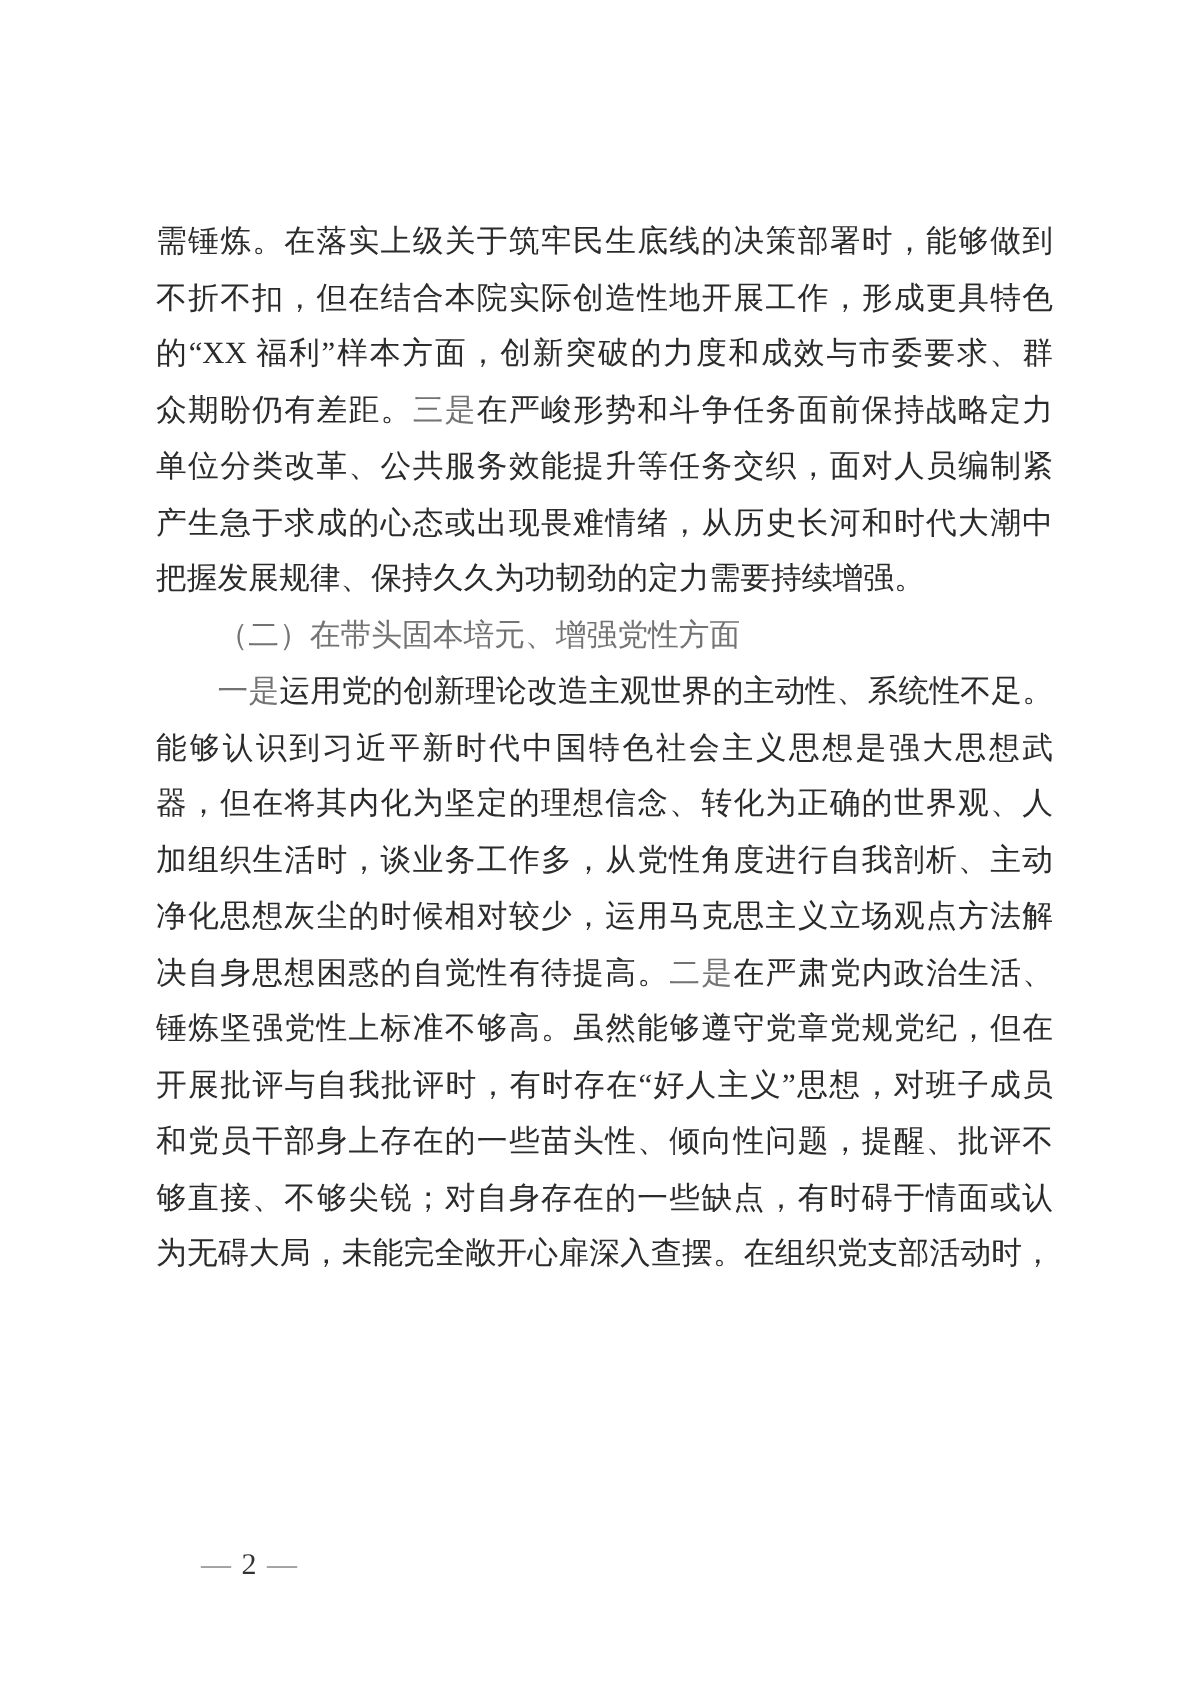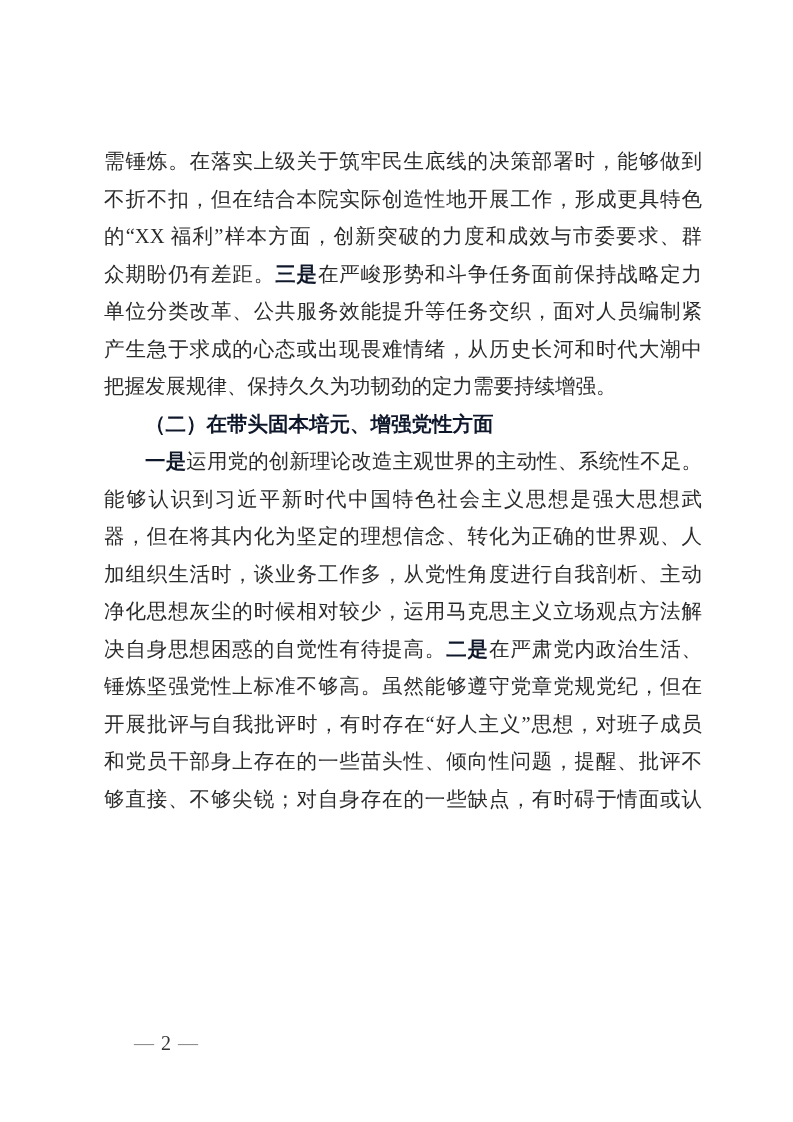--- a/index.html
+++ b/index.html
@@ -30,22 +30,22 @@
     text-align: justify;
     overflow: hidden;
   }
   .line.fill {
     text-align-last: justify;
   }
   .line.indent {
     text-indent: 41px;
   }
   .line .bold {
-    font-weight: 700;
-    color: #0f172a;
+    font-weight: 400;
+    color: #737373;
   }
   .line.heading {
     font-weight: 700;
     color: #1d1d1d;
   }
   .footer {
     position: absolute;
     left: 134px;
     top: 1028px;
     height: 30px;
@@ -78,19 +78,20 @@
       <div class="line fill indent"><span class="bold">一是</span><span>运用党的创新理论改造主观世界的主动性、系统性不足。</span></div>
       <div class="line fill"><span>能够认识到习近平新时代中国特色社会主义思想是强大思想武</span></div>
       <div class="line fill"><span>器，但在将其内化为坚定的理想信念、转化为正确的世界观、人</span></div>
       <div class="line fill"><span>加组织生活时，谈业务工作多，从党性角度进行自我剖析、主动</span></div>
       <div class="line fill"><span>净化思想灰尘的时候相对较少，运用马克思主义立场观点方法解</span></div>
       <div class="line fill"><span>决自身思想困惑的自觉性有待提高。</span><span class="bold">二是</span><span>在严肃党内政治生活、</span></div>
       <div class="line fill"><span>锤炼坚强党性上标准不够高。虽然能够遵守党章党规党纪，但在</span></div>
       <div class="line fill"><span>开展批评与自我批评时，有时存在“好人主义”思想，对班子成员</span></div>
       <div class="line fill"><span>和党员干部身上存在的一些苗头性、倾向性问题，提醒、批评不</span></div>
       <div class="line fill"><span>够直接、不够尖锐；对自身存在的一些缺点，有时碍于情面或认</span></div>
+      <div class="line fill"><span>为无碍大局，未能完全敞开心扉深入查摆。在组织党支部活动时，</span></div>
     </div>
   <div class="footer">
     <span class="dash">—</span>
     <span class="num">2</span>
     <span class="dash">—</span>
   </div>
 </div>
 
 </body></html>

